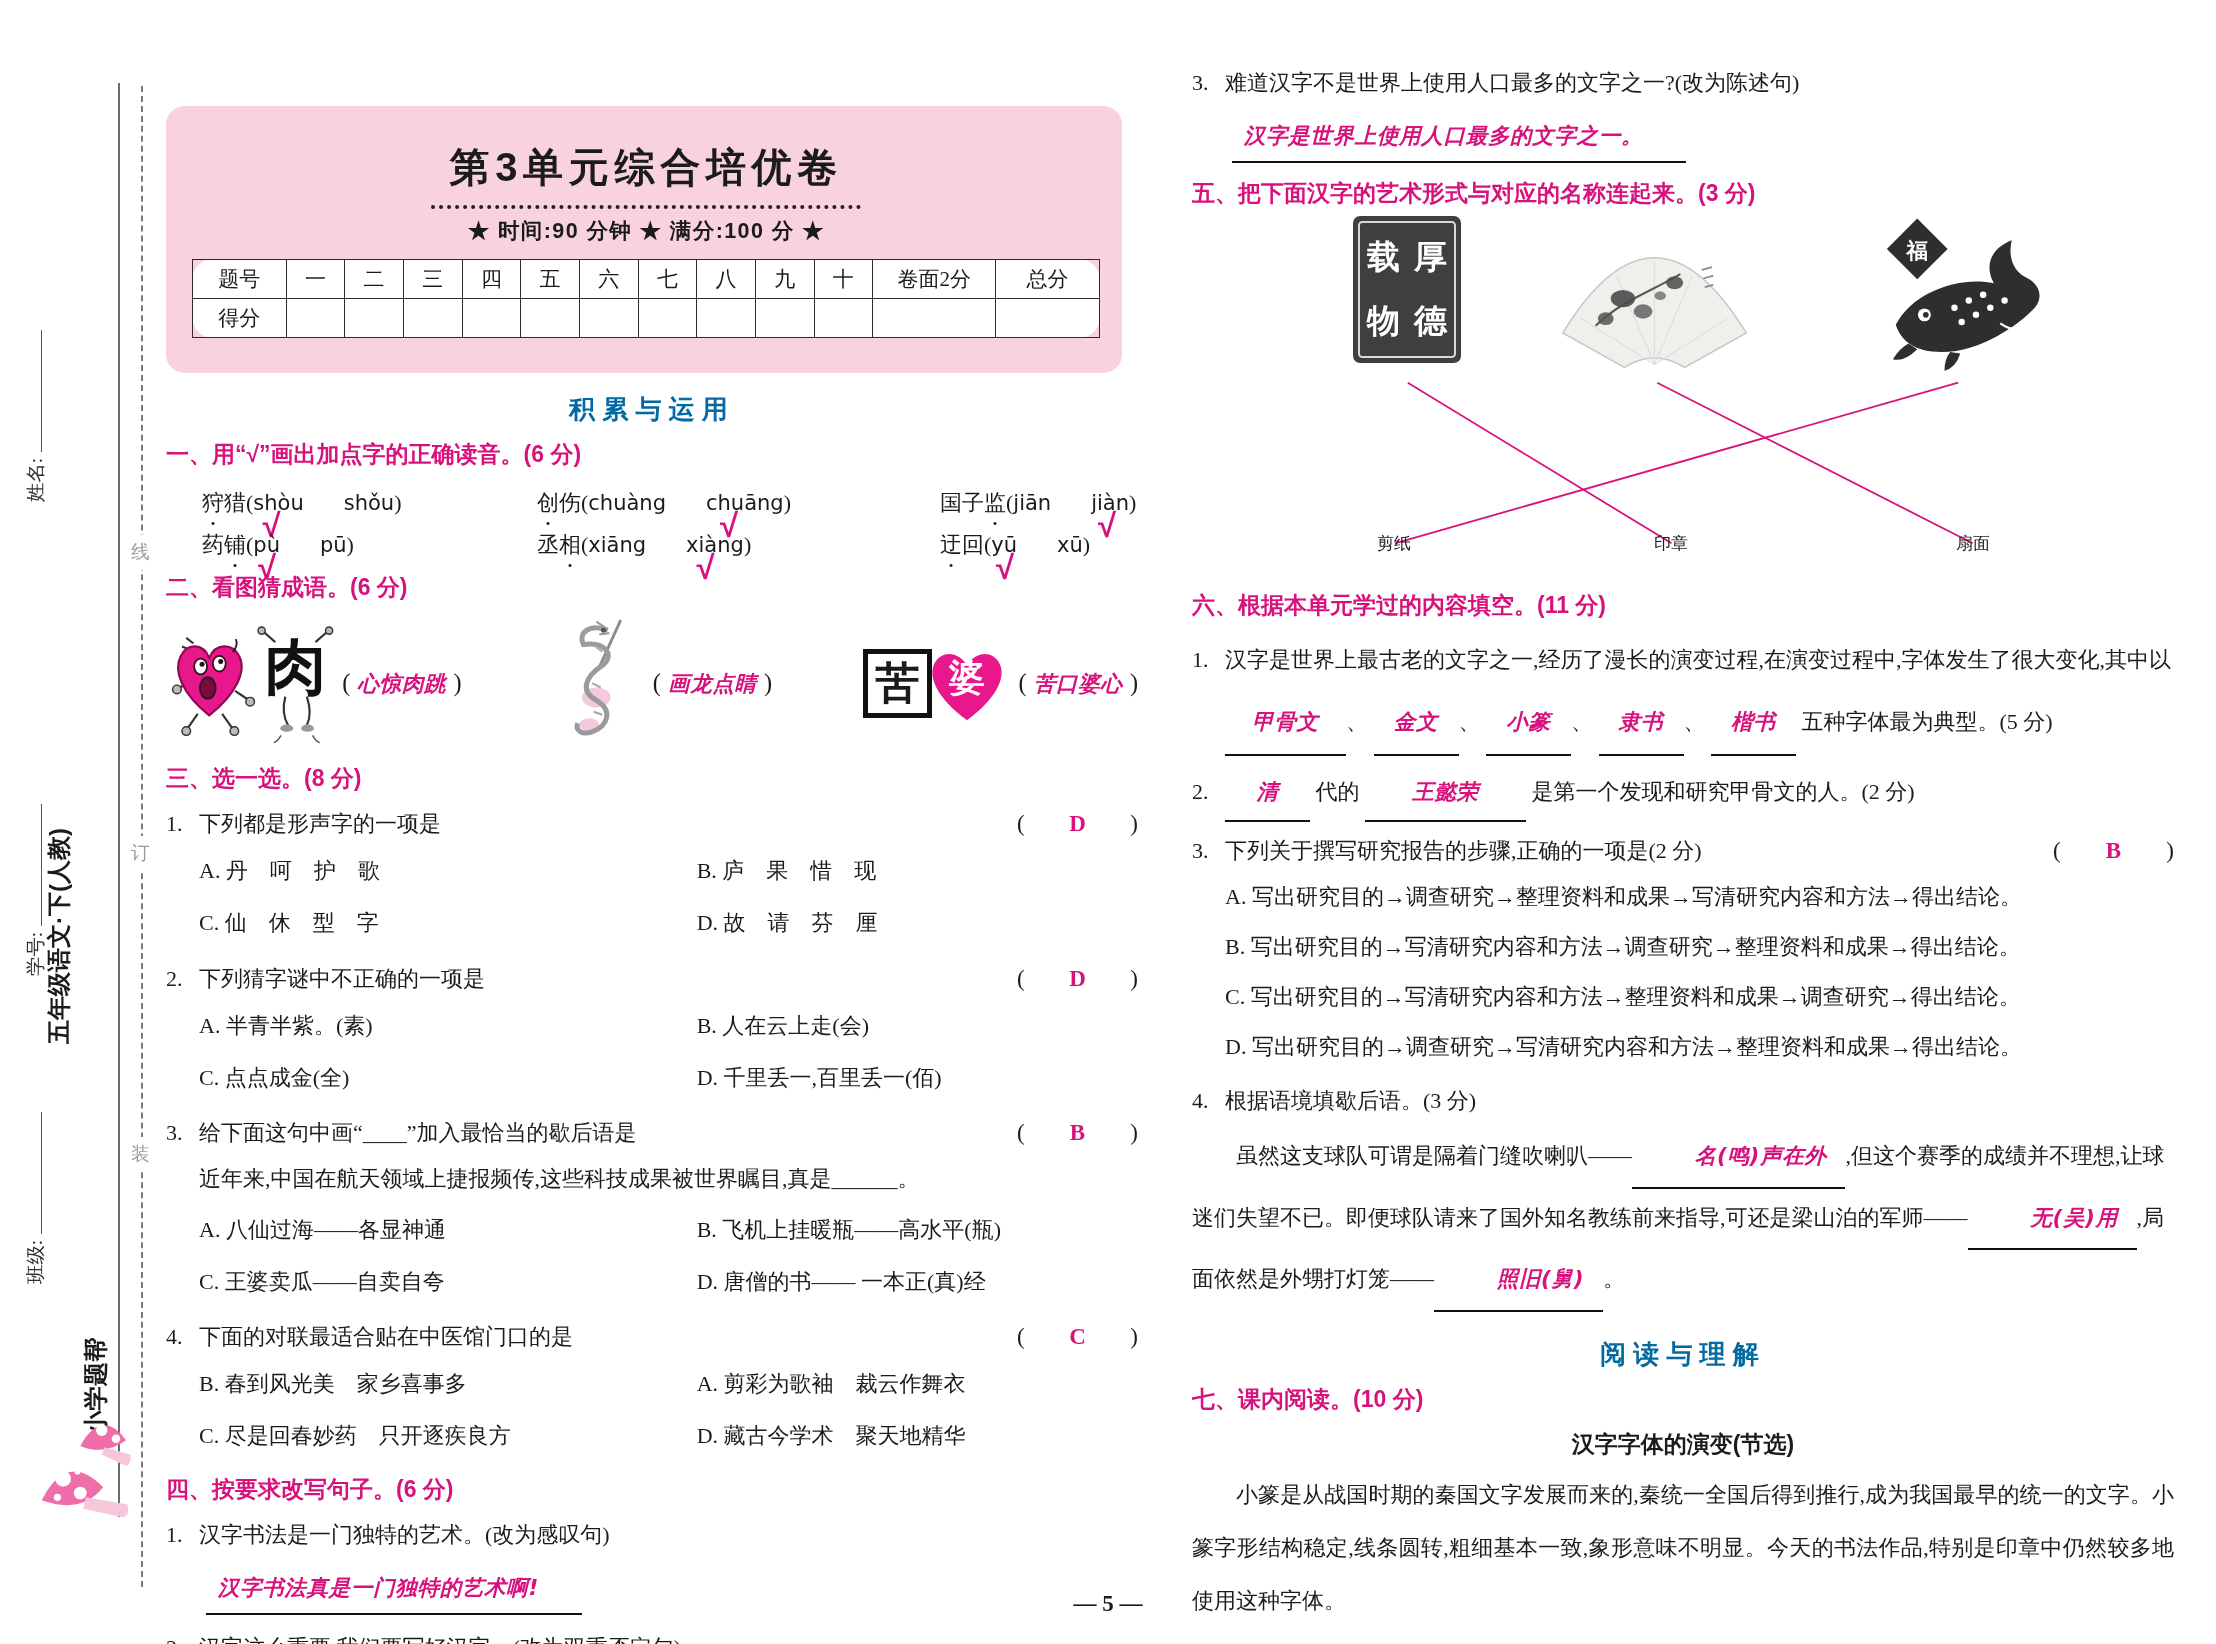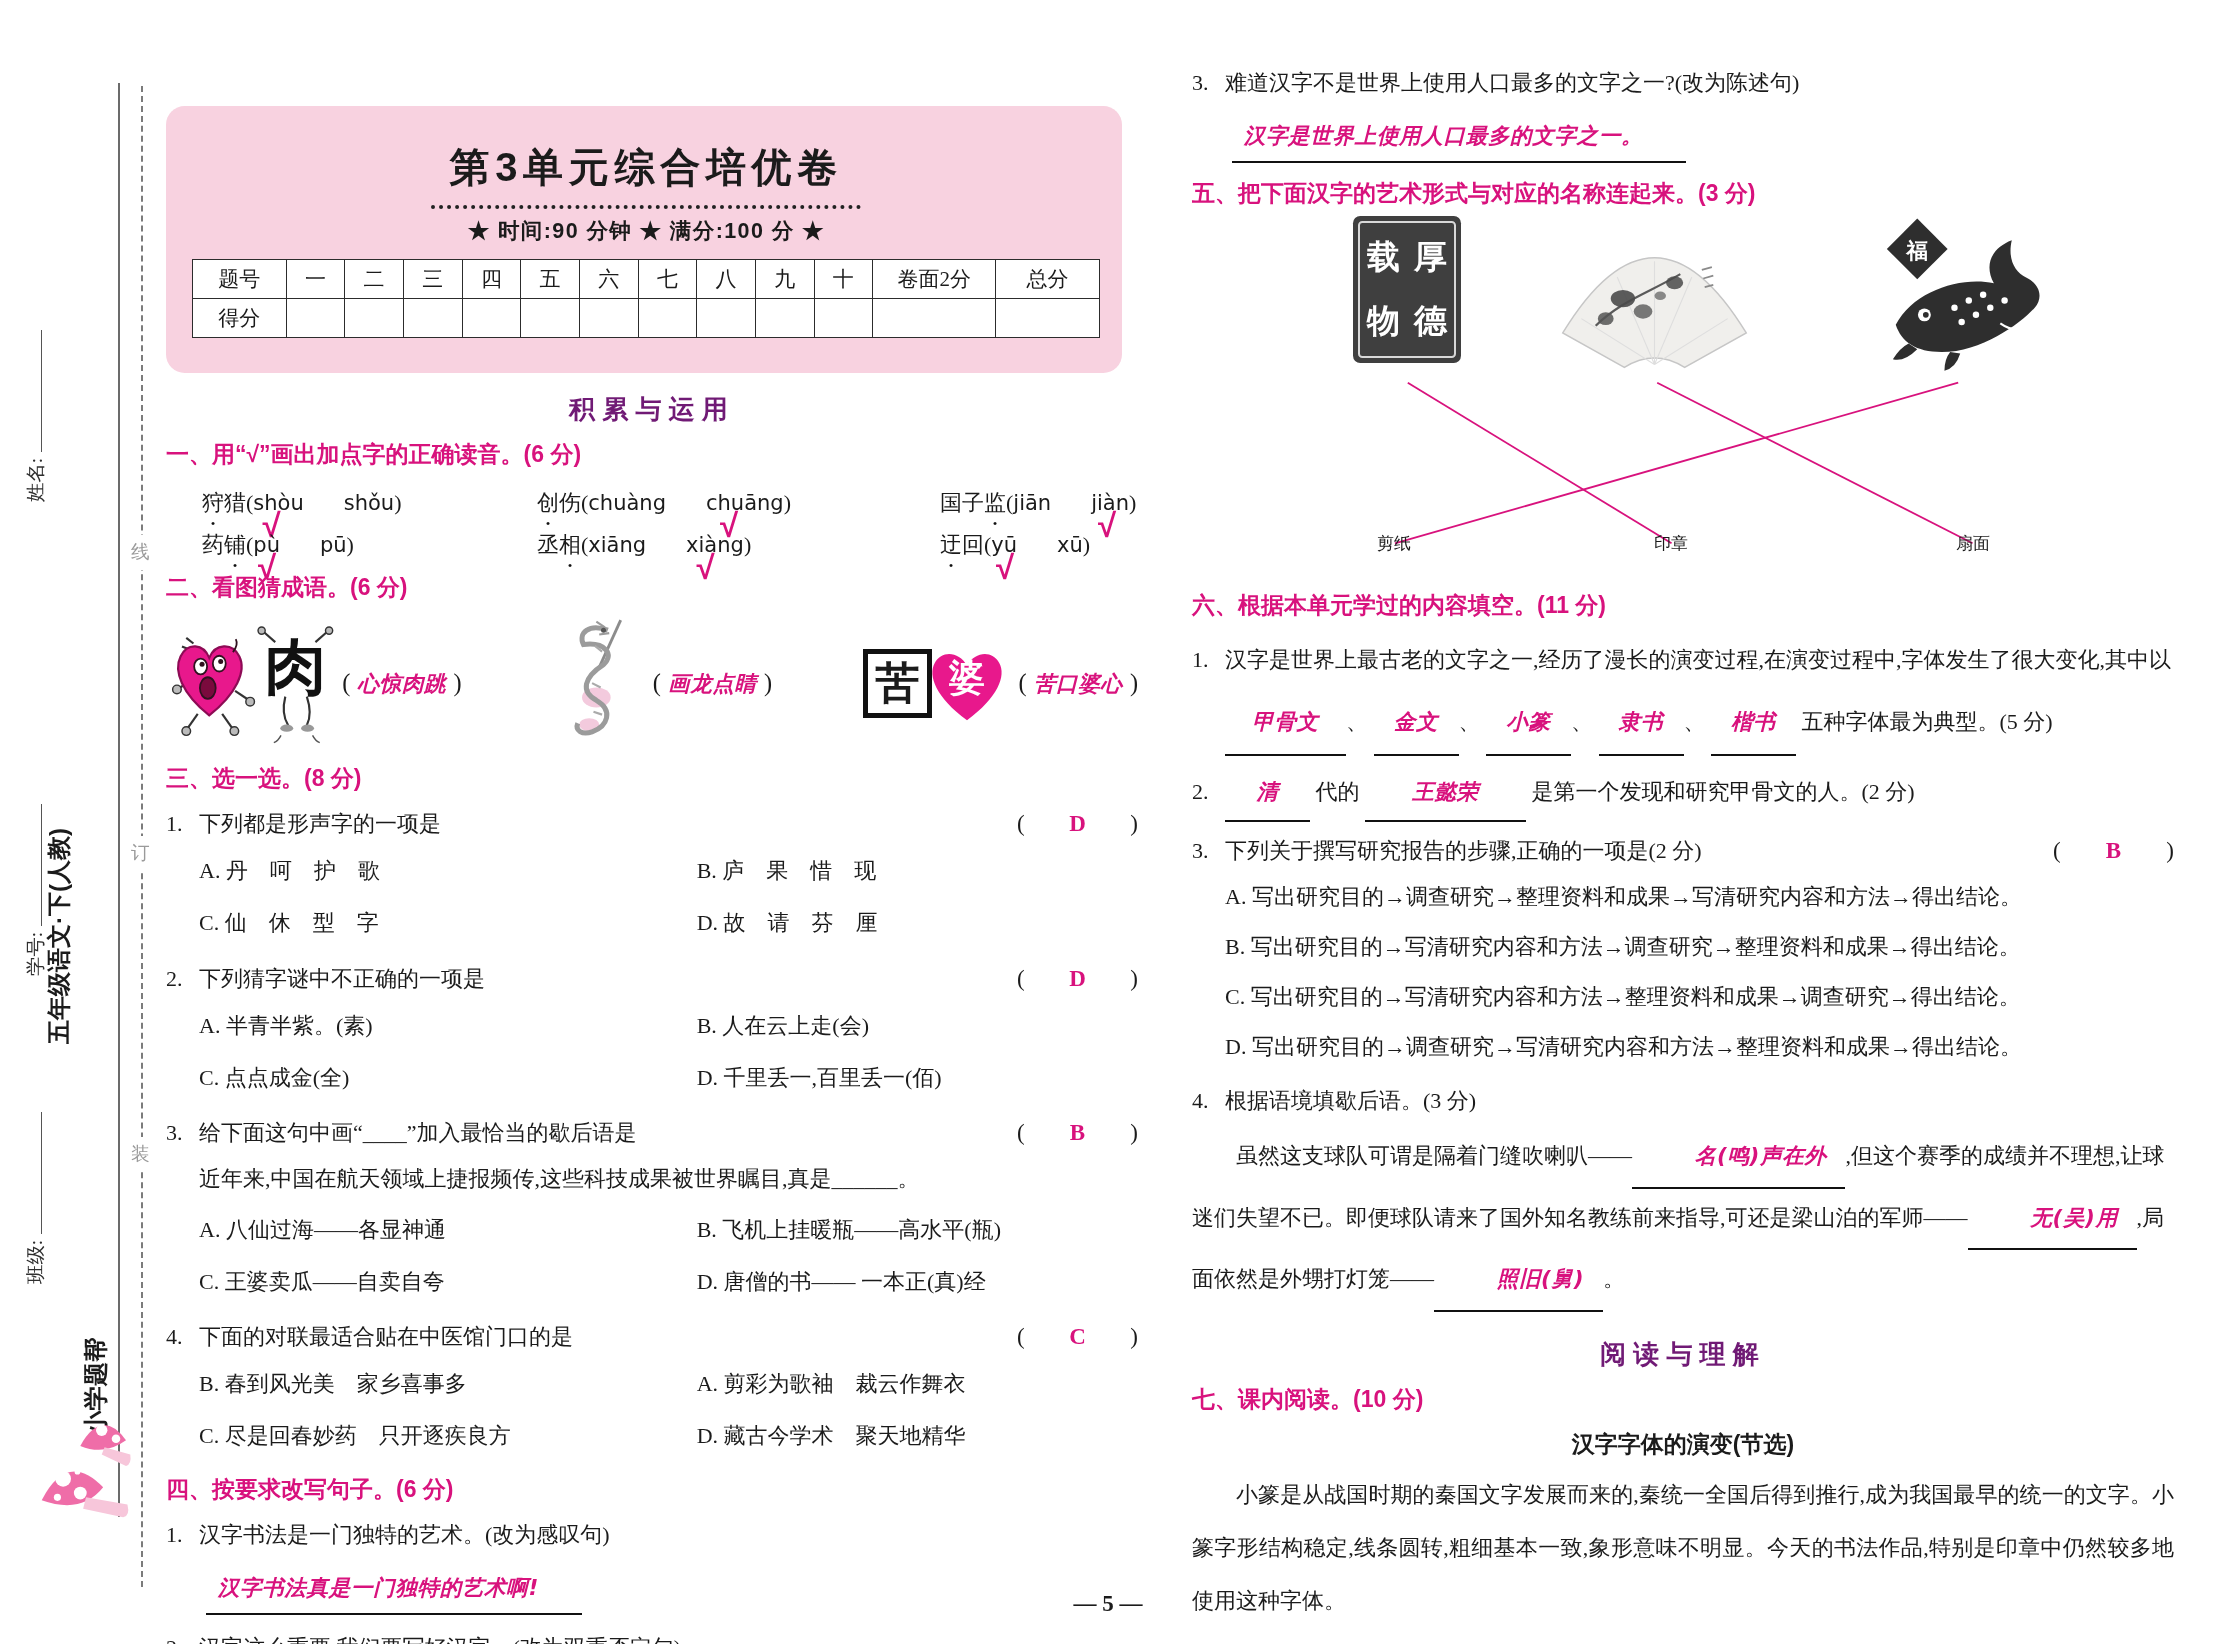--- a/index.html
+++ b/index.html
@@ -30,30 +30,30 @@
   .col-left{position:absolute;left:166px;top:61px;width:972px;}
   .col-right{position:absolute;left:1192px;top:61px;width:982px;}
 
   
   .title-box{margin-top:45px;width:956px;height:267px;background:var(--pinkbox);
              border-radius:18.7px;padding:34px 21.5px 0 26px;}
   .paper-title{text-align:center;font-family:"Liberation Sans",sans-serif;font-weight:bold;
                font-size:40px;letter-spacing:5.7px;}
   .dotted-sep{width:430px;margin:10px auto 7.2px auto;border-bottom:4.3px dotted #222;}
   .paper-meta{text-align:center;font-family:"Liberation Sans",sans-serif;font-weight:bold;font-size:21.5px;letter-spacing:1.4px;}
-  .score-table{border-collapse:collapse;width:908px;margin-top:14.3px;background:#fff;}
+  .score-table{border-collapse:collapse;width:908px;margin-top:14.3px;background:#fff;border-radius:21px;}
   .score-table td{border:1.4px solid #2c2c2c;height:39px;text-align:center;font-size:21px;padding:0 2.9px;}
   .score-table .c-head{width:83px;}
   .score-table .c-num{width:52px;}
   .score-table .c-paper{width:109px;}
   .score-table .c-total{width:92px;}
 
   
   .part-head{margin-top:18.7px;text-align:center;font-family:"Liberation Sans",sans-serif;
-             font-weight:bold;font-size:26px;letter-spacing:7.2px;color:#701a75;}
+             font-weight:bold;font-size:26px;letter-spacing:7.2px;color:#0369a1;}
   .sec-head{margin-top:10px;font-family:"Liberation Sans",sans-serif;font-weight:bold;
             font-size:23px;color:var(--mag);line-height:34px;}
 
   
   .numbered{position:relative;padding-left:33px;line-height:43px;margin-top:7.2px;}
   .numbered .num{position:absolute;left:0;top:0;}
   .stem-row{display:flex;align-items:center;}
   .stem-row .stem{flex:1;}
   .ansbox{width:121px;display:flex;justify-content:space-between;font-size:23px;flex:none;}
   .choice{color:var(--mag);font-weight:bold;font-family:"Liberation Serif",serif;}

